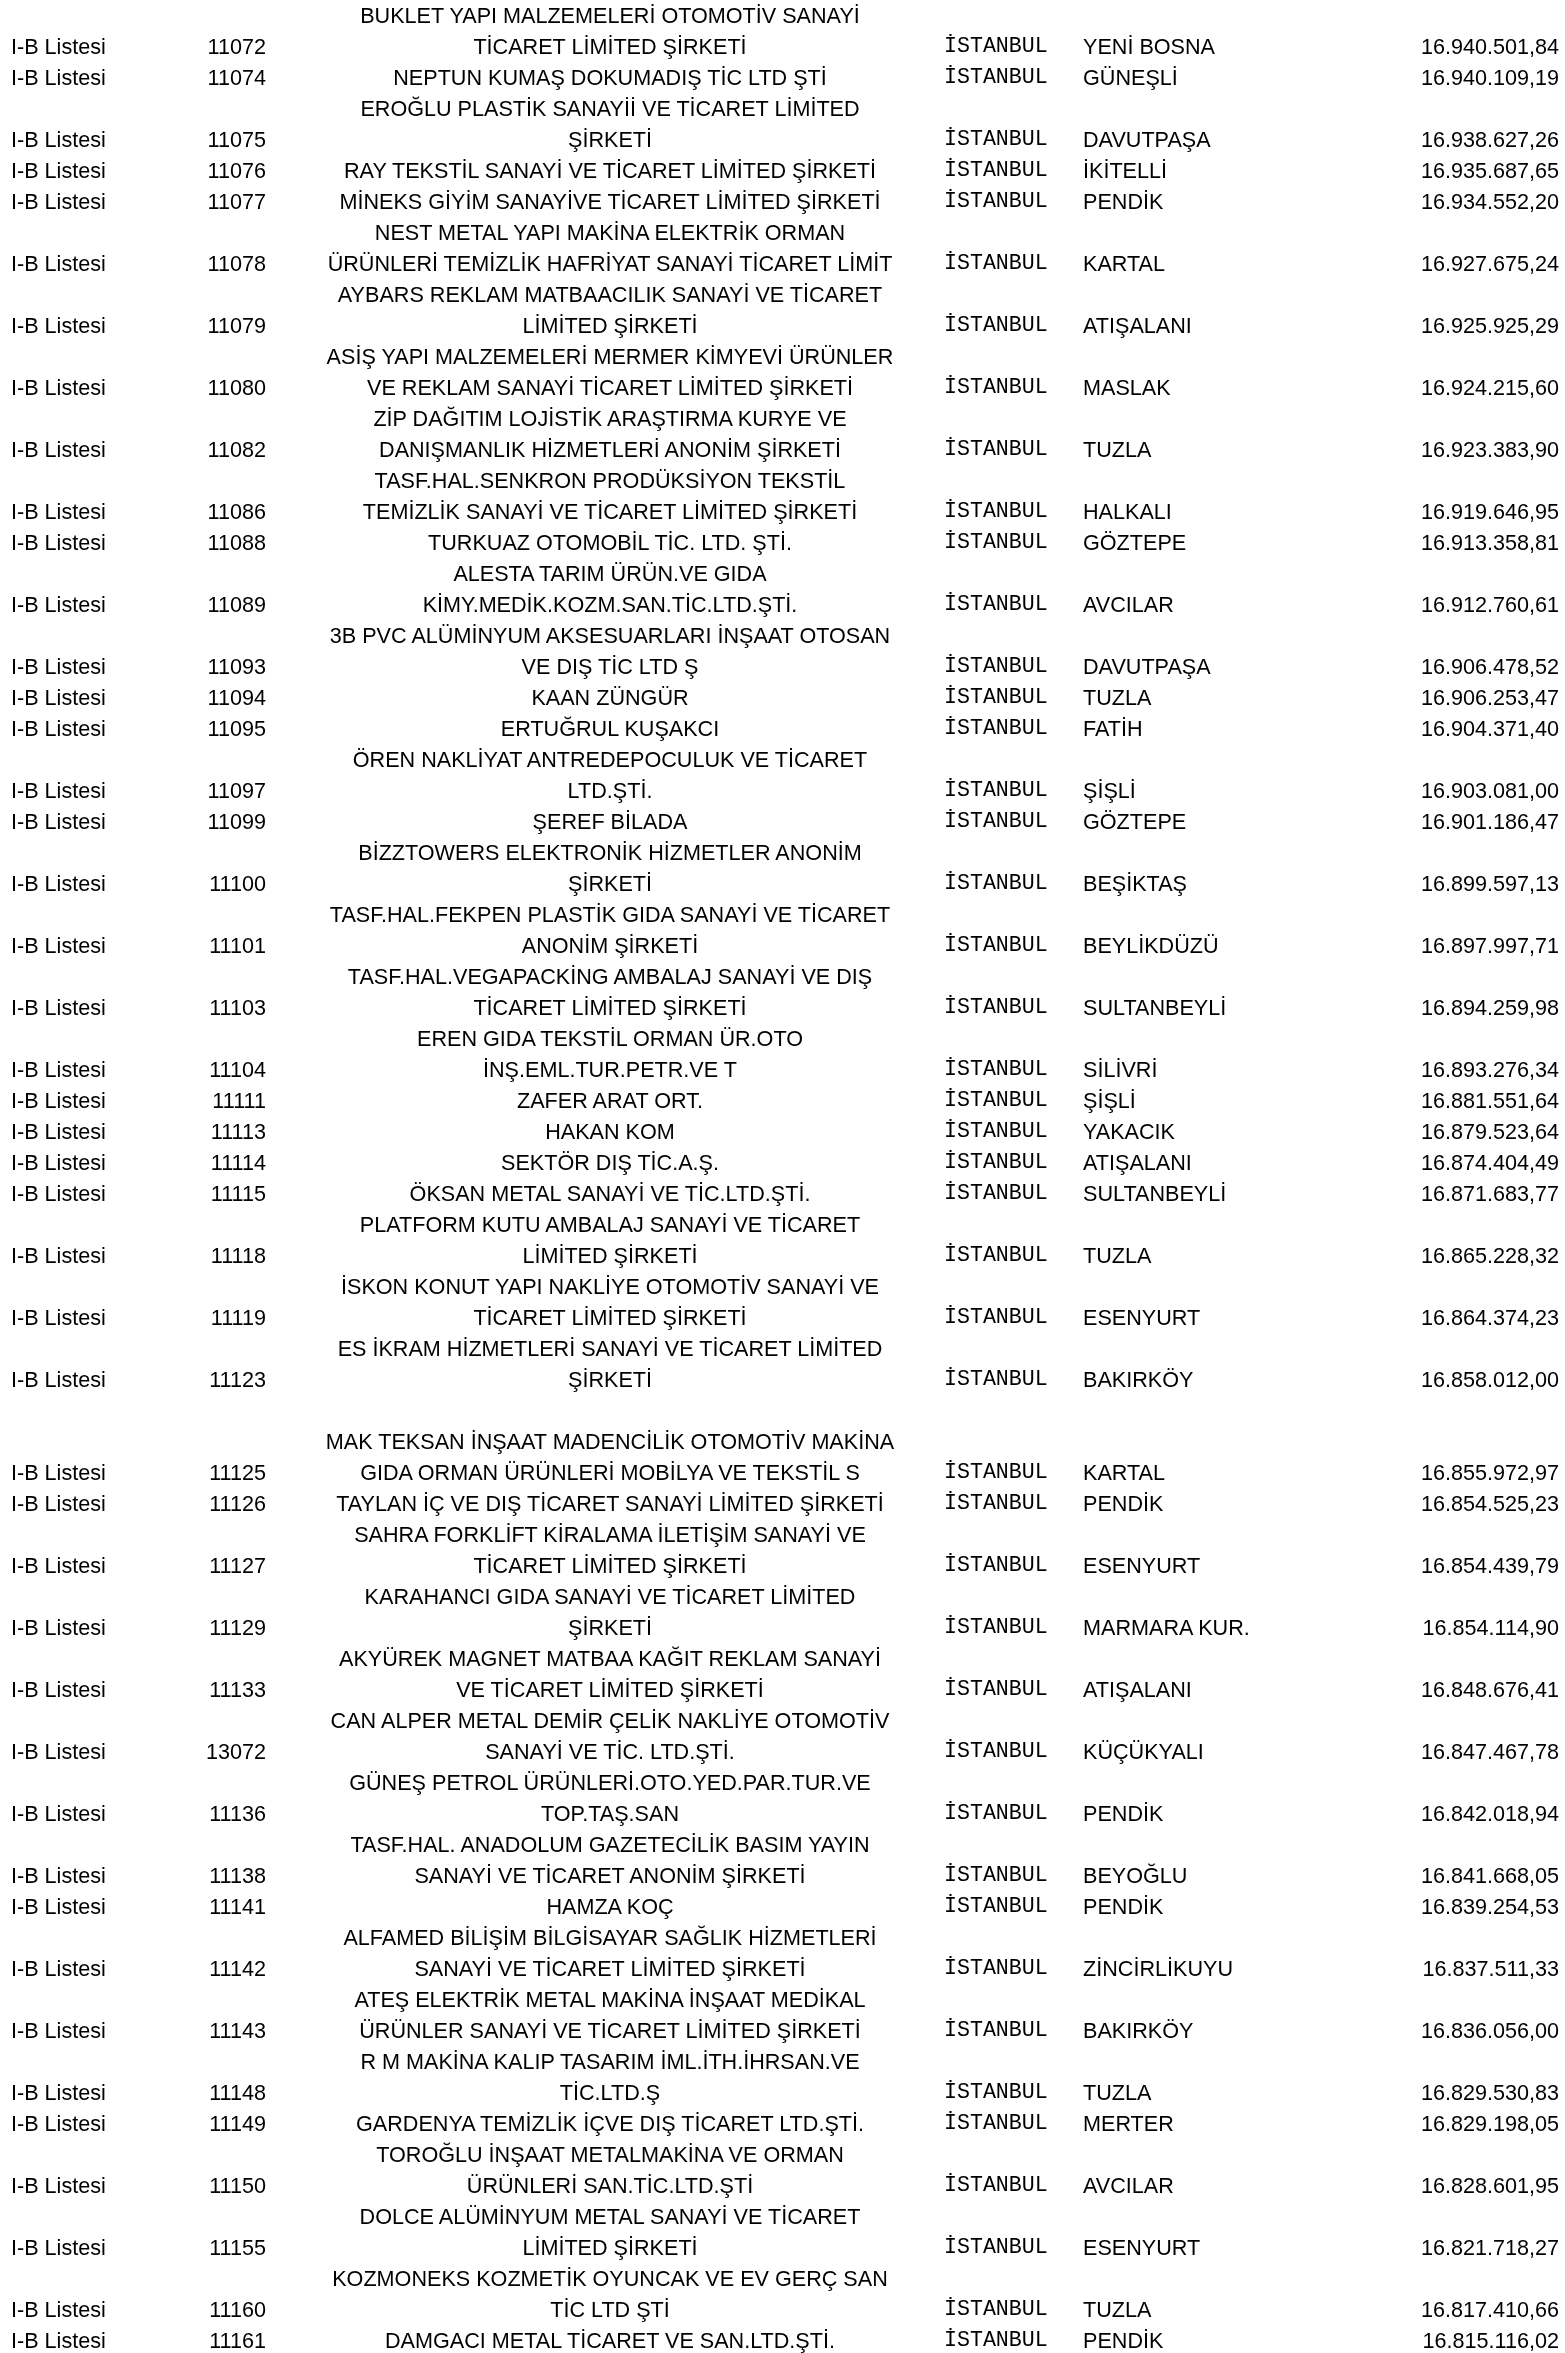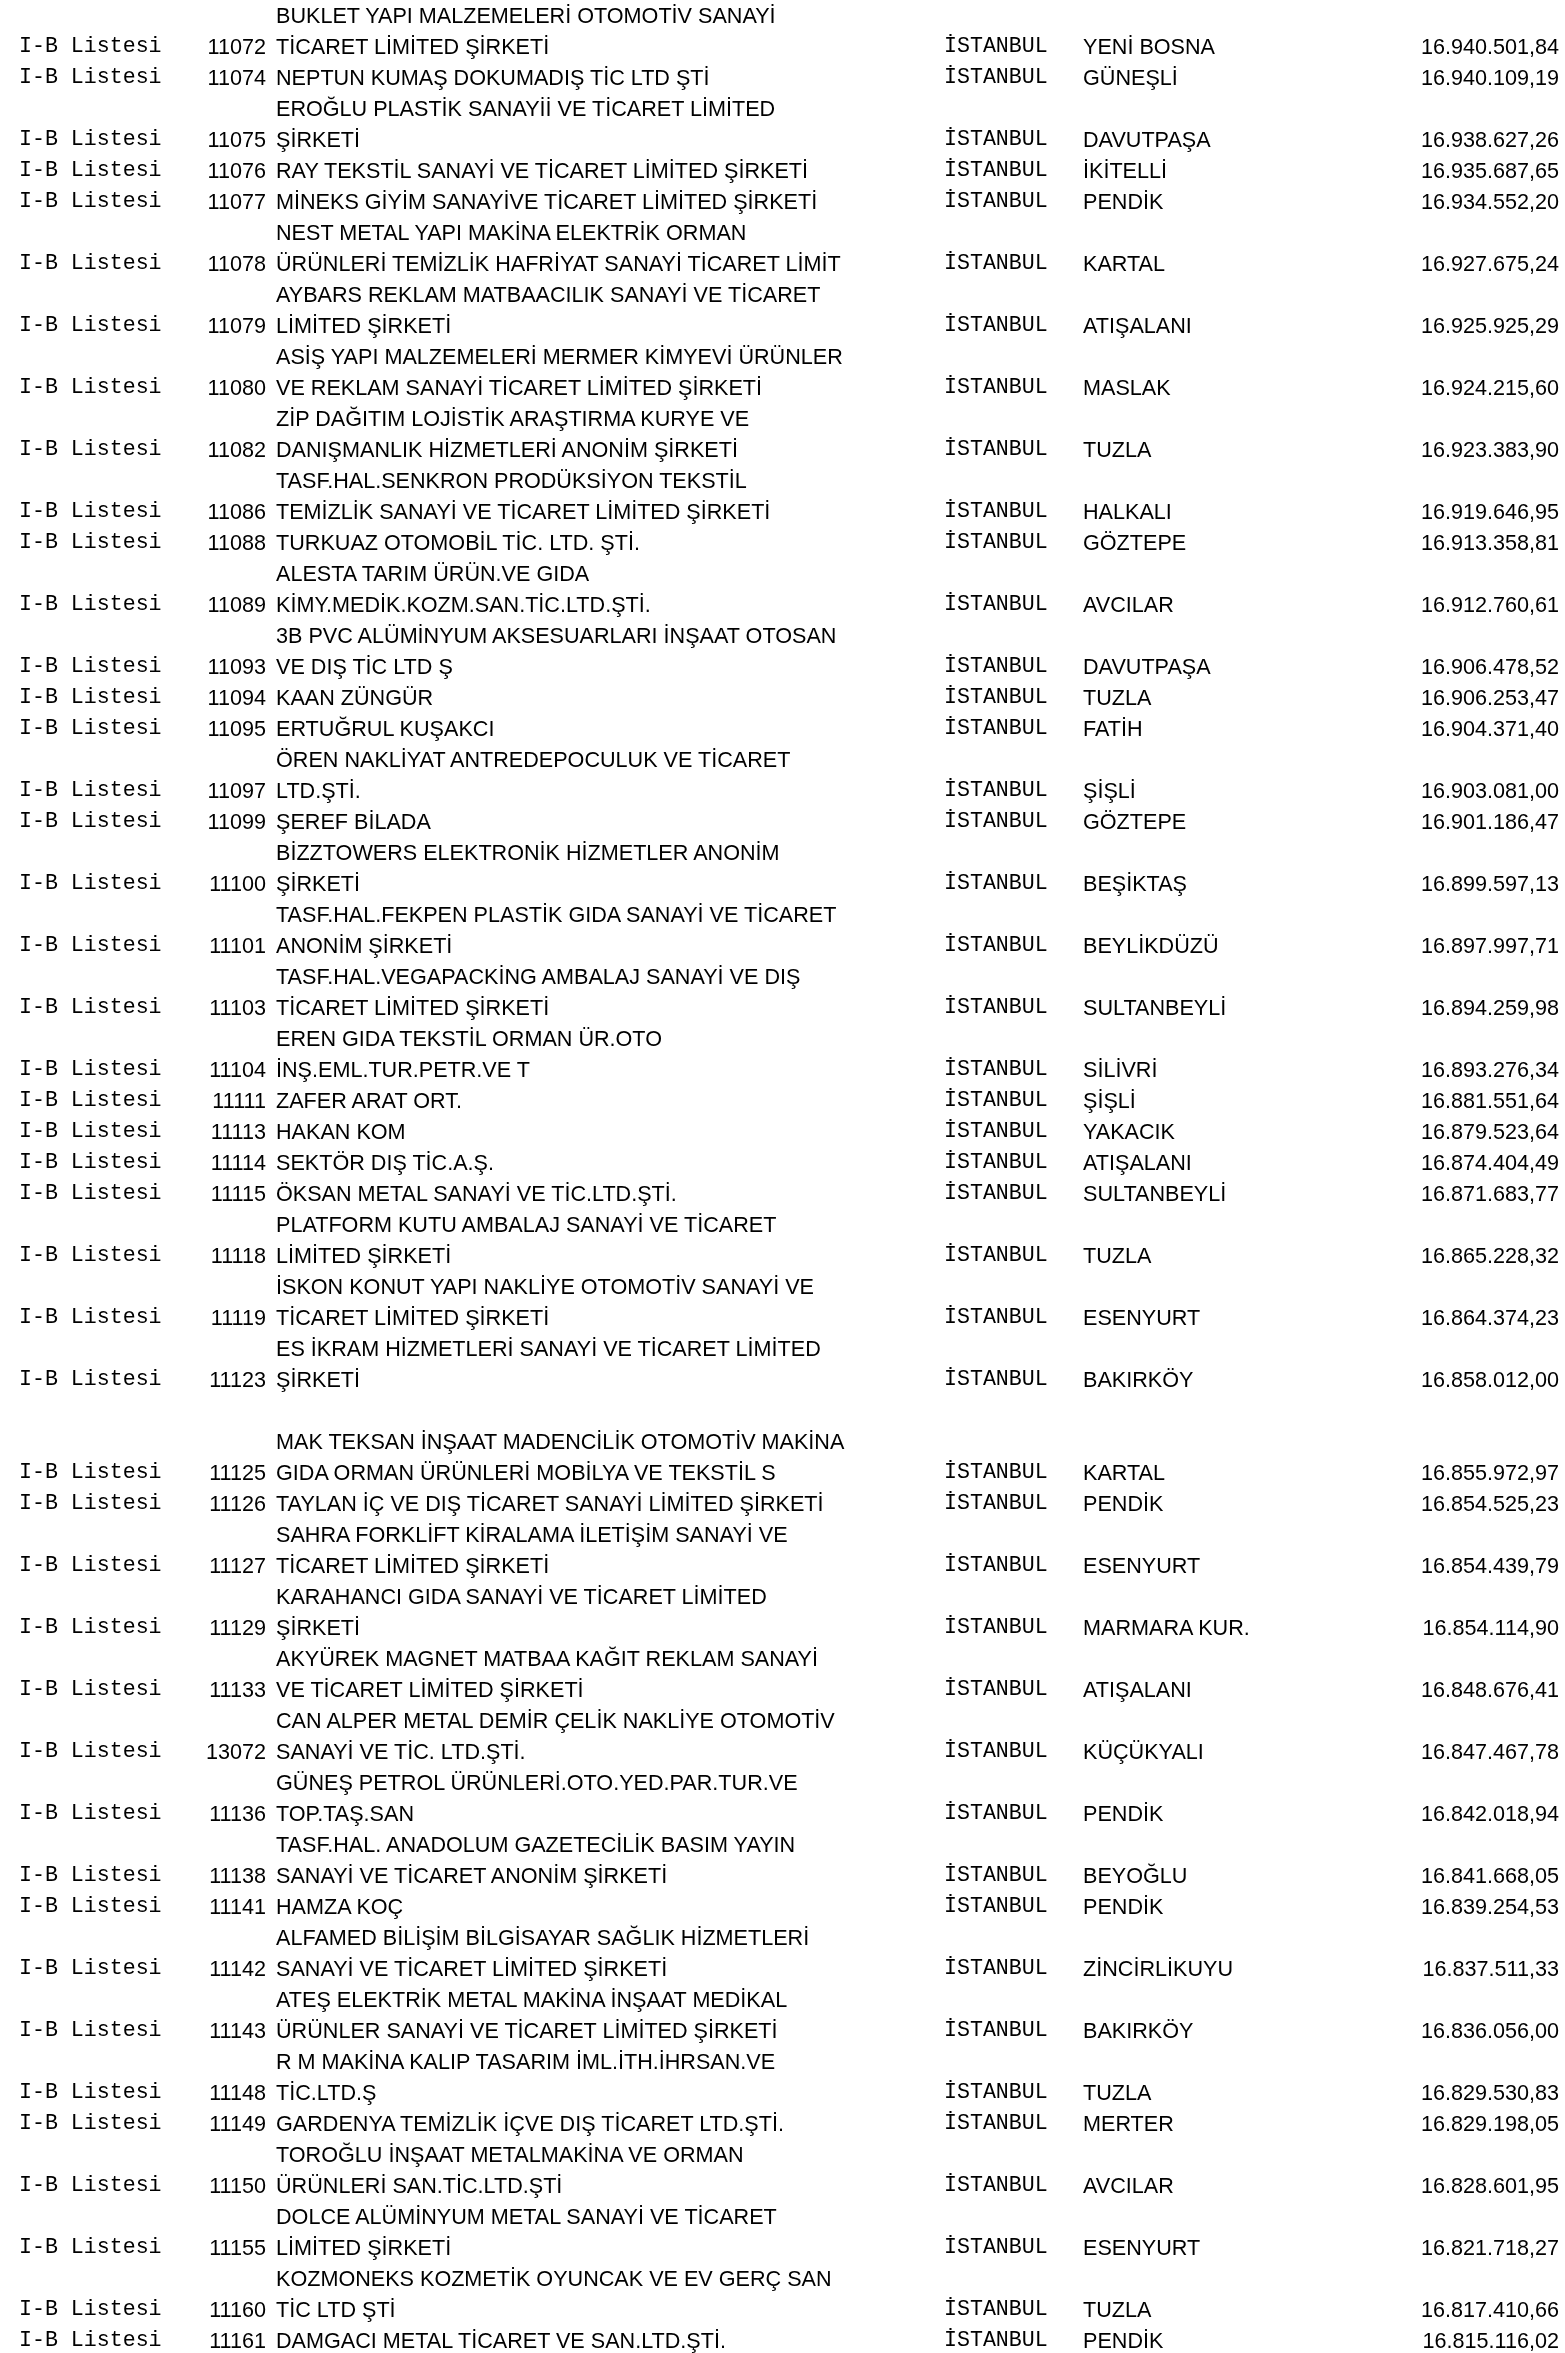--- a/index.html
+++ b/index.html
@@ -17,23 +17,23 @@
     border-collapse: collapse;
     table-layout: fixed;
     width: 1565px;
     margin: 0;
   }
   td {
     padding: 0;
     vertical-align: bottom;
     overflow: visible;
   }
-  .cell-list   { padding-left: 19px; white-space: nowrap; font-family: Liberation Mono, monospace; }
+  .cell-list   { padding-left: 11px; white-space: nowrap; }
   .cell-no     { text-align: right; white-space: nowrap; margin-top: 46px; }
-  .cell-name   { padding-left: 10px; white-space: pre; }
+  .cell-name   { padding-left: 10px; white-space: pre; text-align: center; }
   .cell-city   { white-space: nowrap; font-family: Liberation Mono, monospace; }
   .cell-district { white-space: nowrap; }
   .cell-amount { text-align: right; padding-right: 7px; white-space: nowrap; }
 </style>
 </head>
 <body>
 
 <div class="page">
   <table class="doc">
     <colgroup>

